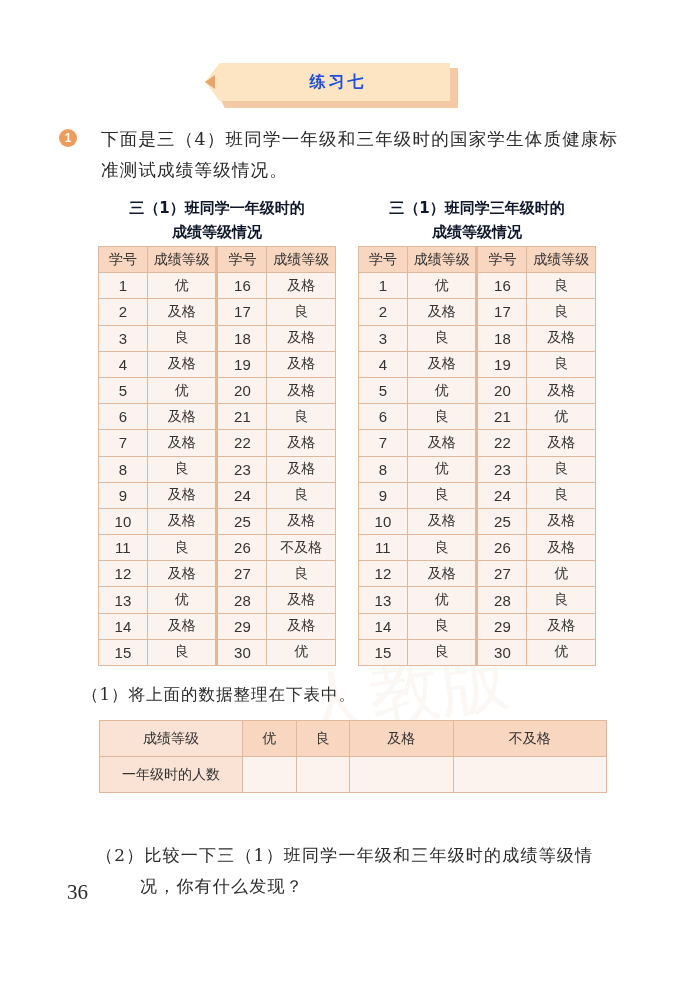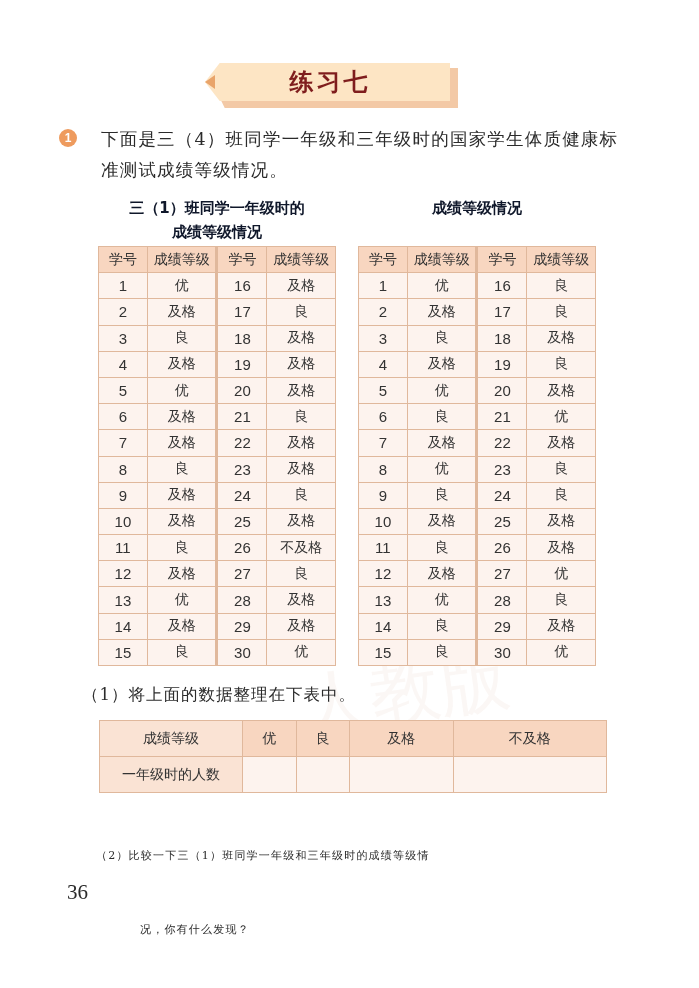--- a/index.html
+++ b/index.html
@@ -7,23 +7,23 @@
          font-family: "DejaVu Serif", "Liberation Serif", serif; color: #2b2b2b; }
 
   .title-banner { position: absolute; left: 205px; top: 63px; width: 250px; height: 42px; }
   .title-banner .shadow { position: absolute; left: 10px; top: 5px; width: 243px; height: 40px;
          background: #f3c9a6; clip-path: polygon(4% 0, 100% 0, 100% 100%, 4% 100%, 0 50%); }
   .title-banner .face { position: absolute; left: 0; top: 0; width: 245px; height: 38px;
          background: #fde5c4; clip-path: polygon(6% 0, 100% 0, 100% 100%, 6% 100%, 0 50%); }
   .title-banner .tip { position: absolute; left: 0; top: 12px; width: 0; height: 0;
          border-top: 7px solid transparent; border-bottom: 7px solid transparent;
          border-right: 10px solid #e9a46a; }
-  .title-banner .text { position: absolute; left: 0; top: 0; width: 250px; height: 38px;
-         line-height: 38px; text-align: center; font-size: 24px; font-weight: bold;
-         color: #7f1d1d; letter-spacing: 3px; font-family: "DejaVu Serif", serif; }
+  .title-banner .text { position: absolute; left: 8px; top: 0; width: 250px; height: 38px;
+         line-height: 38px; text-align: center; font-size: 16px; font-weight: bold;
+         color: #1d4ed8; letter-spacing: 3px; font-family: "DejaVu Serif", serif; }
 
   .badge { position: absolute; left: 59px; top: 129px; width: 18px; height: 18px; border-radius: 50%;
          background: #ee9b5e; color: #fff; font-size: 12px; line-height: 18px; text-align: center;
          font-family: "Liberation Sans", sans-serif; font-weight: bold; }
   .intro { position: absolute; left: 101px; top: 124px; width: 520px; font-size: 17.5px; line-height: 31px;
          letter-spacing: 1.2px; }
 
   .cap { position: absolute; text-align: center; font-family: "DejaVu Sans", sans-serif;
          font-size: 15px; line-height: 24px; color: #0f172a; font-weight: bold; }
   .cap.left { left: 98px; top: 196px; width: 238px; }
@@ -43,23 +43,23 @@
 
   .q1 { position: absolute; left: 82px; top: 684px; font-size: 16.5px; letter-spacing: 1px; }
 
   .summary-table { left: 99px; top: 720px; width: 508px; }
   .summary-table th, .summary-table td { border: 1.5px solid #e0b89c; height: 35px; padding: 0; text-align: center;
          font-size: 14px; color: #333; font-weight: normal; }
   .summary-table th { background: #f8d6c0; }
   .summary-table td { background: #fdf3ee; }
   .summary-table .rowhead { background: #fae3d4; width: 142px; }
 
-  .q2 { position: absolute; left: 96px; top: 840px; width: 530px; font-size: 11px; line-height: 31px;
+  .q2 { position: absolute; left: 96px; top: 840px; width: 530px; font-size: 17px; line-height: 31px;
         letter-spacing: 1.2px; }
-  .q2 .line2 { padding-left: 44px; display: block; margin-top: 43px; }
+  .q2 .line2 { padding-left: 44px; display: block; }
 
   .page-num { position: absolute; left: 67px; top: 880px; font-size: 21px; font-family: "Liberation Serif", serif; }
 
   .watermark { position: absolute; left: 300px; top: 640px; width: 300px; height: 100px; opacity: 0.06;
         font-size: 70px; color: #c08060; transform: rotate(-8deg); }
 </style>
 </head>
 <body>
 
 <div class="watermark">人教版</div>
@@ -72,20 +72,21 @@
 </div>
 
 <div class="badge">1</div>
 <div class="intro">下面是三（4）班同学一年级和三年级时的国家学生体质健康标准测试成绩等级情况。</div>
 
 <div class="cap left">
   <div>三（1）班同学一年级时的</div>
   <div>成绩等级情况</div>
 </div>
 <div class="cap right">
+  <div>三（1）班同学三年级时的</div>
   <div>成绩等级情况</div>
 </div>
 
 <table class="data-table left" id="t1">
     <tbody>
       <tr>
         <th class="c1">学号</th>
         <th class="c2">成绩等级</th>
         <th class="c3 mid">学号</th>
         <th class="c4">成绩等级</th>

